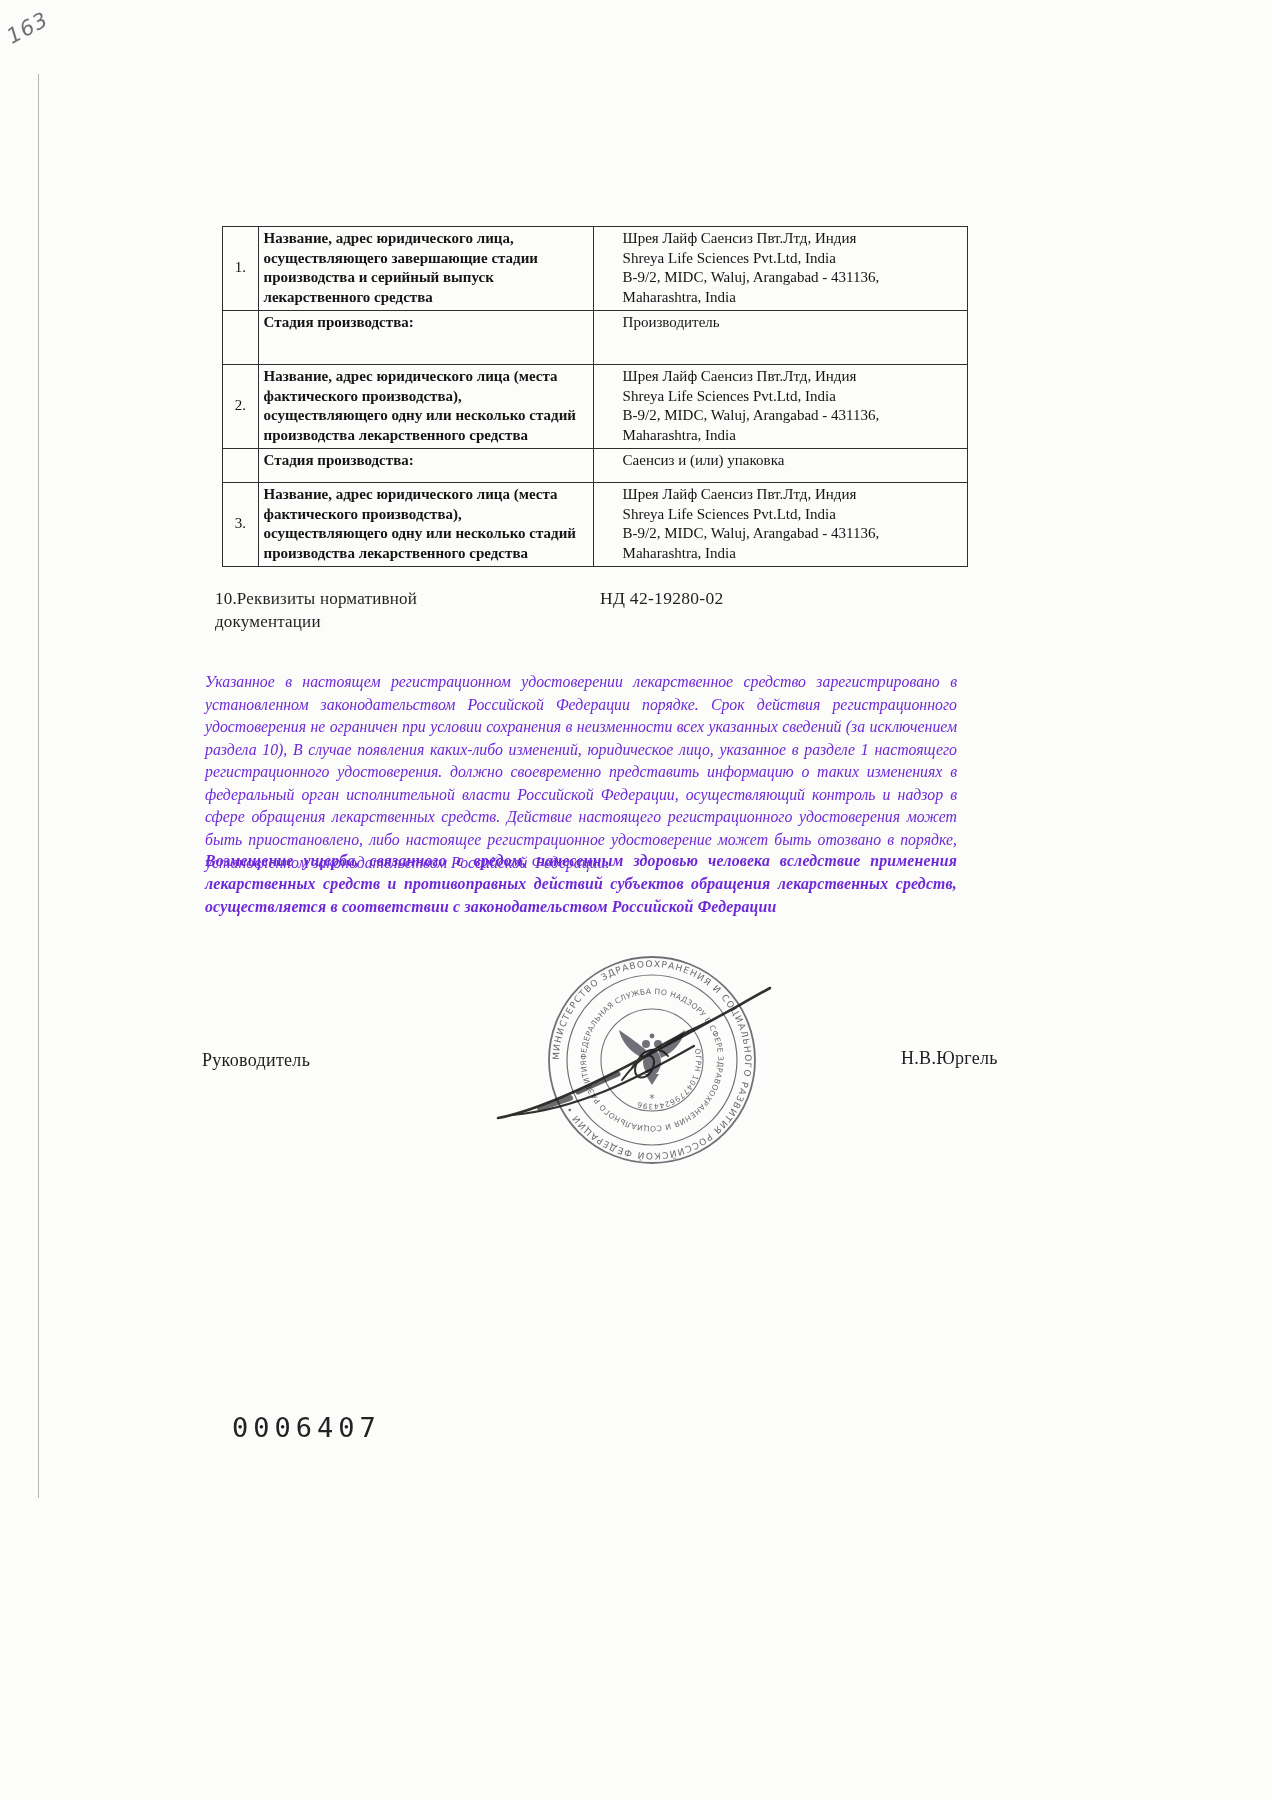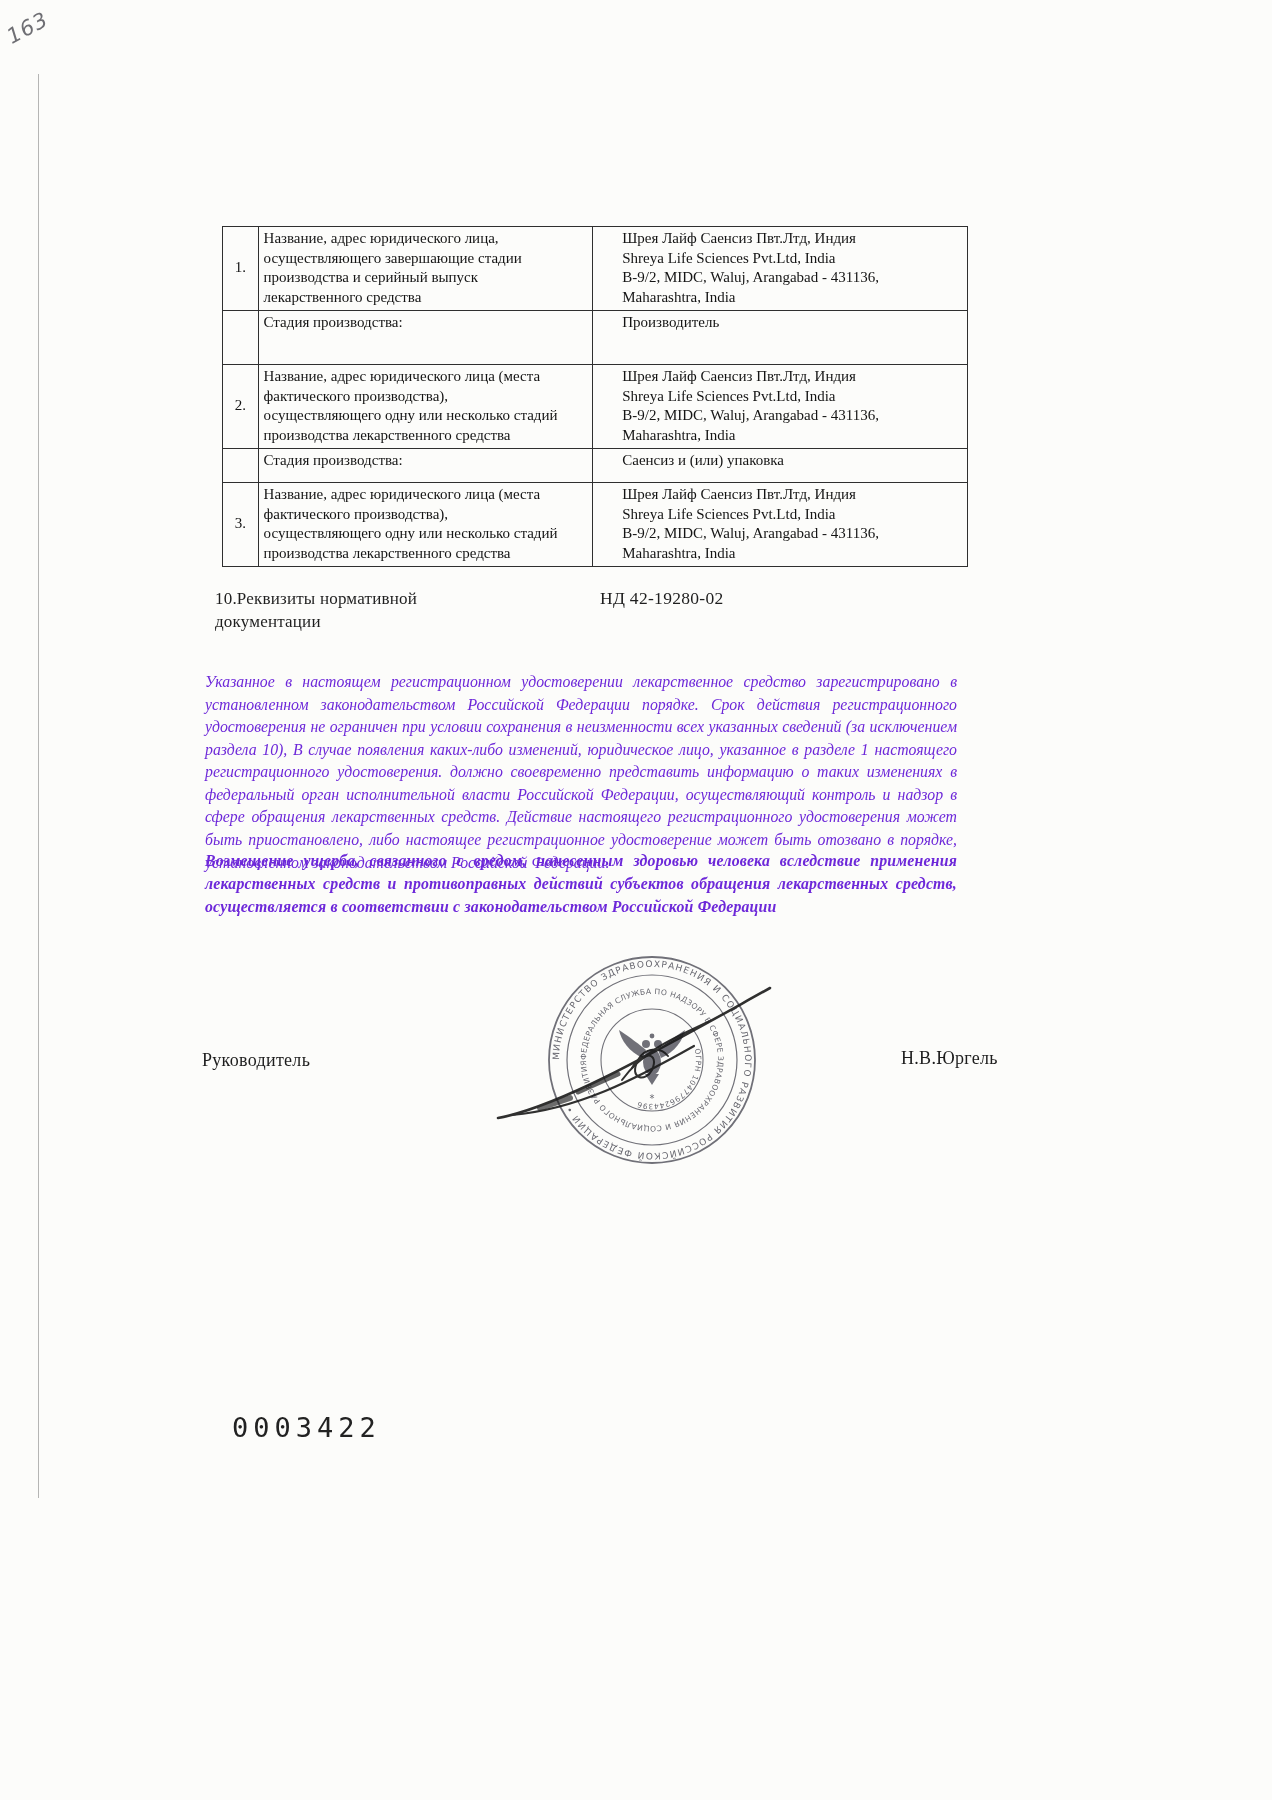--- a/index.html
+++ b/index.html
@@ -28,21 +28,21 @@
   
   .doc-table{
     left:222px;top:226px;width:746px;border-collapse:collapse;
     font-size:15px;line-height:1.3;color:#141414;
   }
   .doc-table td{
     border:1.4px solid #2f2f2f;vertical-align:top;padding:2px 5px 3px 5px;
     white-space:pre-line;
   }
   .doc-table td.num{width:26px;text-align:center;vertical-align:middle;white-space:normal;}
-  .doc-table td.lbl{width:346px;}
+  .doc-table td.lbl{width:346px;font-weight:bold;}
   .doc-table td.val{width:366px;padding-left:29px;}
   tr.stage-tall td{height:48px;}
   tr.stage-short td{height:28px;}
   
   .sec10-label{
     left:215px;top:588px;width:300px;font-size:17px;font-weight:normal;
     line-height:1.35;white-space:pre-line;letter-spacing:.2px;
   }
   .sec10-value{left:600px;top:588px;font-size:17.5px;letter-spacing:.3px;}
   
@@ -173,13 +173,13 @@
       <path d="M16 190 C 80 178, 180 120, 288 60" stroke-width="2.6"></path>
       <path d="M30 187 C 96 181, 152 152, 212 118" stroke-width="2.2"></path>
       <path d="M140 152 C 162 122, 192 110, 226 94" stroke-width="2"></path>
       <path d="M150 140 c 10 -18 28 -16 20 2 c -6 12 -24 10 -14 -10 c 6 -12 22 -14 30 -4" stroke-width="2"></path>
       <path d="M96 164 l 40 -18" stroke-width="5" opacity="0.75"></path>
       <path d="M58 180 l 30 -10" stroke-width="6" opacity="0.7"></path>
     </g>
   </svg>
 </div>
 
-<div class="abs serial">0003422</div>
+<div class="abs serial">0006407</div>
 
 </body></html>

